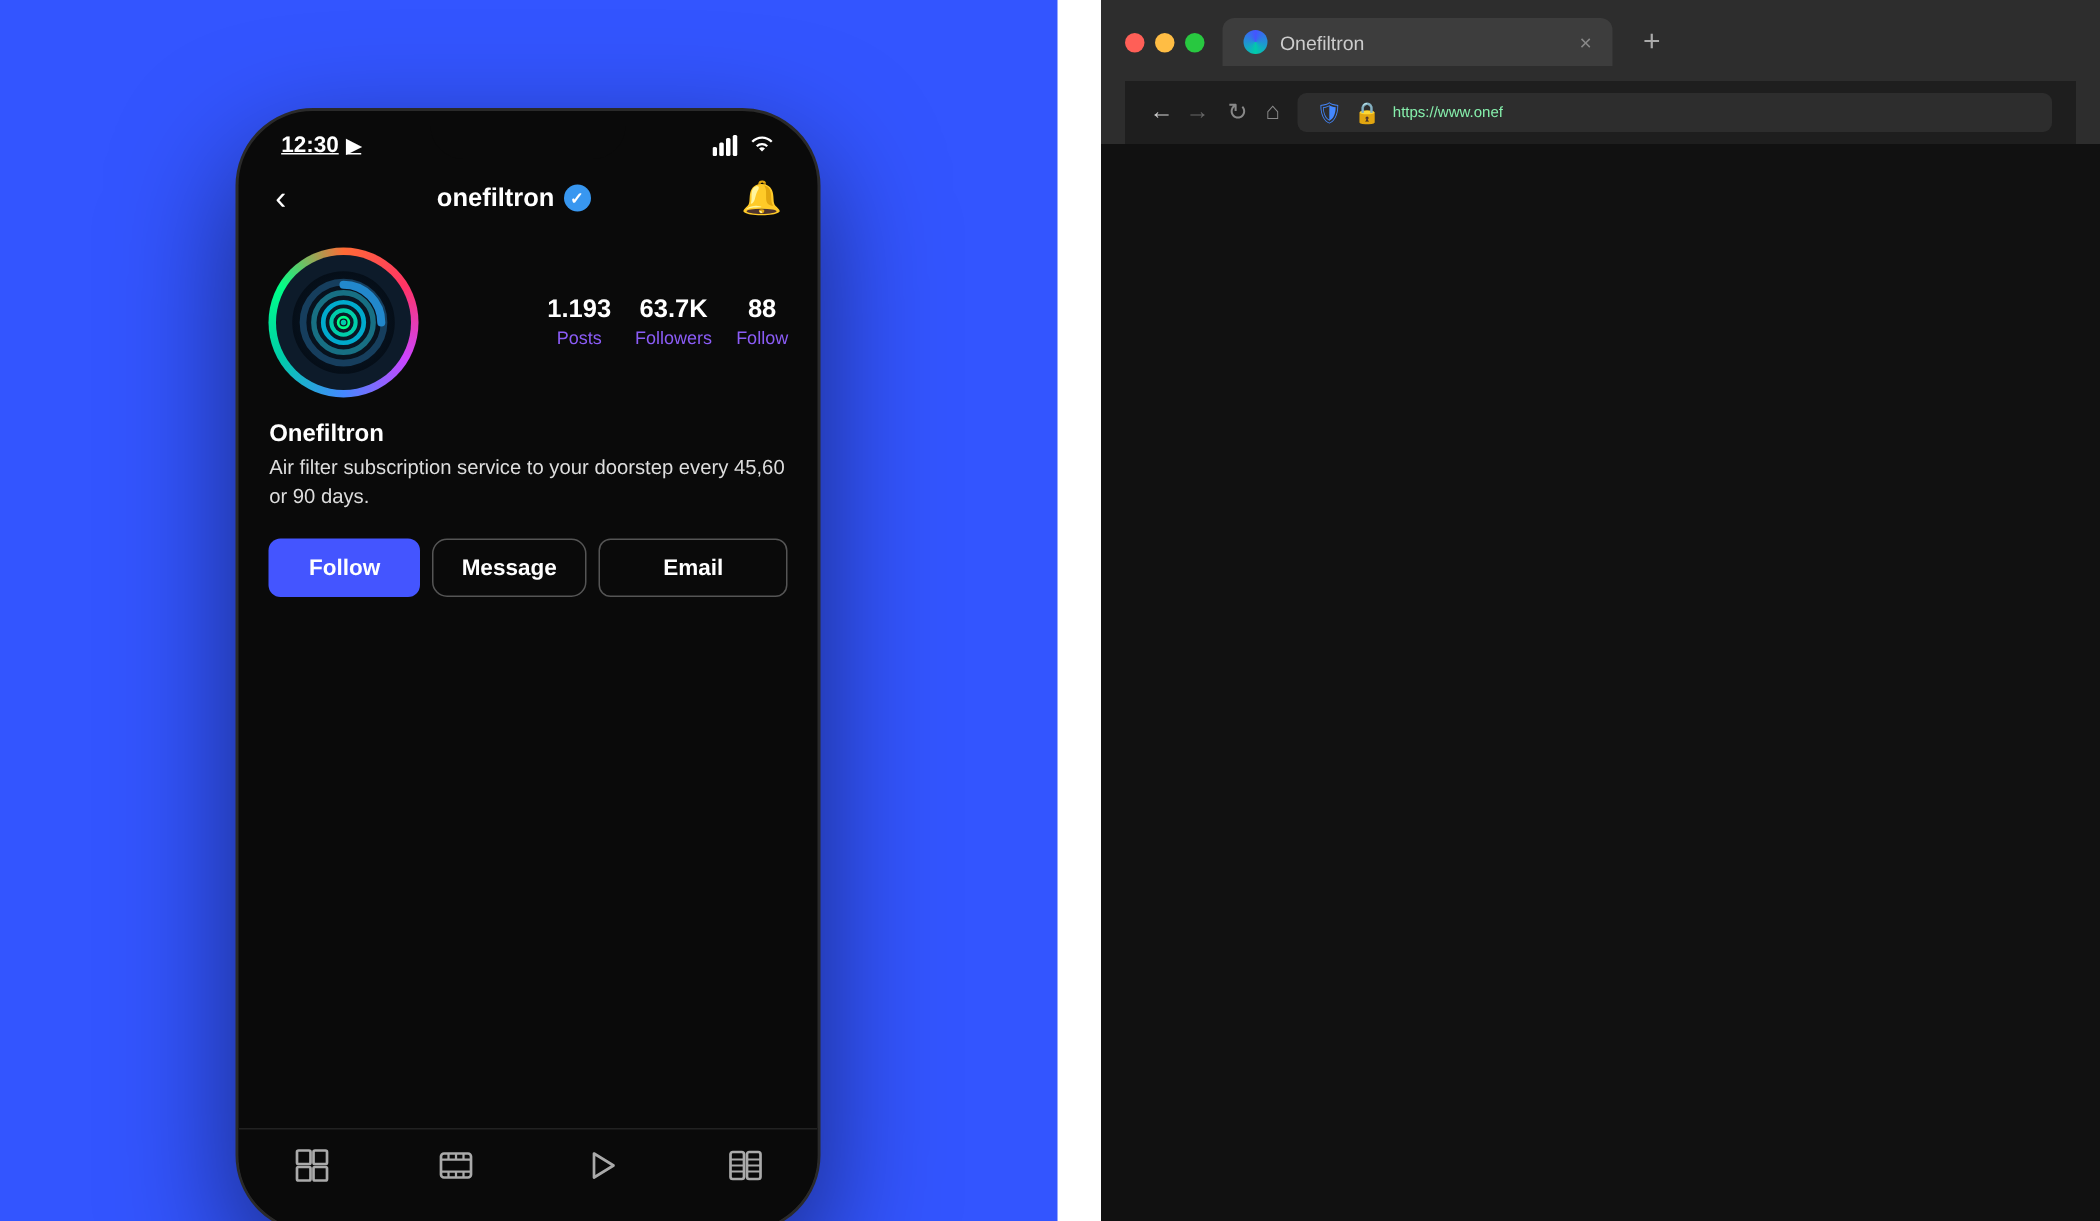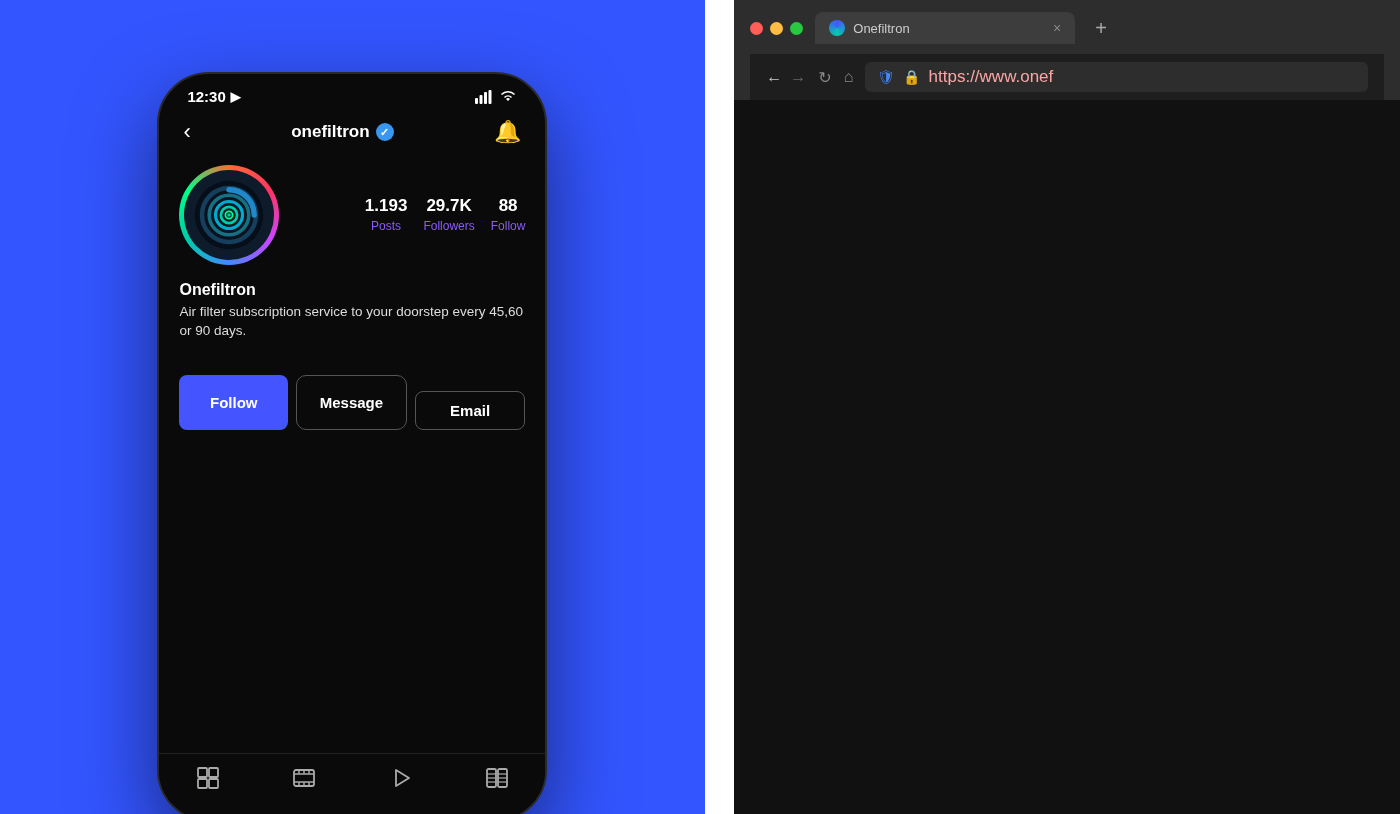--- a/index.html
+++ b/index.html
@@ -58,20 +58,21 @@
       padding: 14px 28px 6px;
       color: white;
       font-size: 15px;
       font-weight: 600;
     }
 
     .status-left {
       display: flex;
       align-items: center;
       gap: 5px;
+      text-decoration: underline;
     }
 
     .status-right {
       display: flex;
       align-items: center;
       gap: 6px;
     }
 
     
     .nav-bar {
@@ -190,21 +191,21 @@
     .bio-name {
       font-size: 16px;
       font-weight: 700;
       margin-bottom: 4px;
     }
 
     .bio-desc {
       font-size: 13.5px;
       color: #ddd;
       line-height: 1.4;
-      margin-bottom: 18px;
+      margin-bottom: 2px;
     }
 
     .bio-link {
       font-size: 13.5px;
       color: #aaddff;
     }
 
     
     .action-buttons {
       display: flex;
@@ -235,25 +236,24 @@
       font-weight: 600;
       cursor: pointer;
     }
 
     .btn-email {
       flex: 1;
       background: transparent;
       color: white;
       border: 1px solid #555;
       border-radius: 8px;
-      padding: 10px 0;
+      padding: 10px 12px;
       font-size: 15px;
       font-weight: 600;
       cursor: pointer;
-      margin-top: 16px;
     }
 
     
     .bottom-tabs {
       position: absolute;
       bottom: 0;
       left: 0;
       right: 0;
       background: #0a0a0a;
       display: flex;
@@ -379,22 +379,22 @@
       color: #4488ff;
       font-size: 14px;
     }
 
     .lock-icon {
       color: #888;
       font-size: 14px;
     }
 
     .url-text {
-      color: #fca5a5;
-      font-size: 17px;
+      color: #86efac;
+      font-size: 10px;
     }
 
     .browser-content {
       flex: 1;
       background: #111;
     }
   </style>
 </head>
 <body>
 
@@ -460,21 +460,21 @@
           </div>
         </div>
       </div>
 
       <div class="stats-row">
         <div class="stat-item">
           <span class="stat-value">1.193</span>
           <span class="stat-label">Posts</span>
         </div>
         <div class="stat-item">
-          <span class="stat-value">29.7K</span>
+          <span class="stat-value">63.7K</span>
           <span class="stat-label">Followers</span>
         </div>
         <div class="stat-item">
           <span class="stat-value">88</span>
           <span class="stat-label">Follow</span>
         </div>
       </div>
     </div>
 
     <div class="bio-section">

